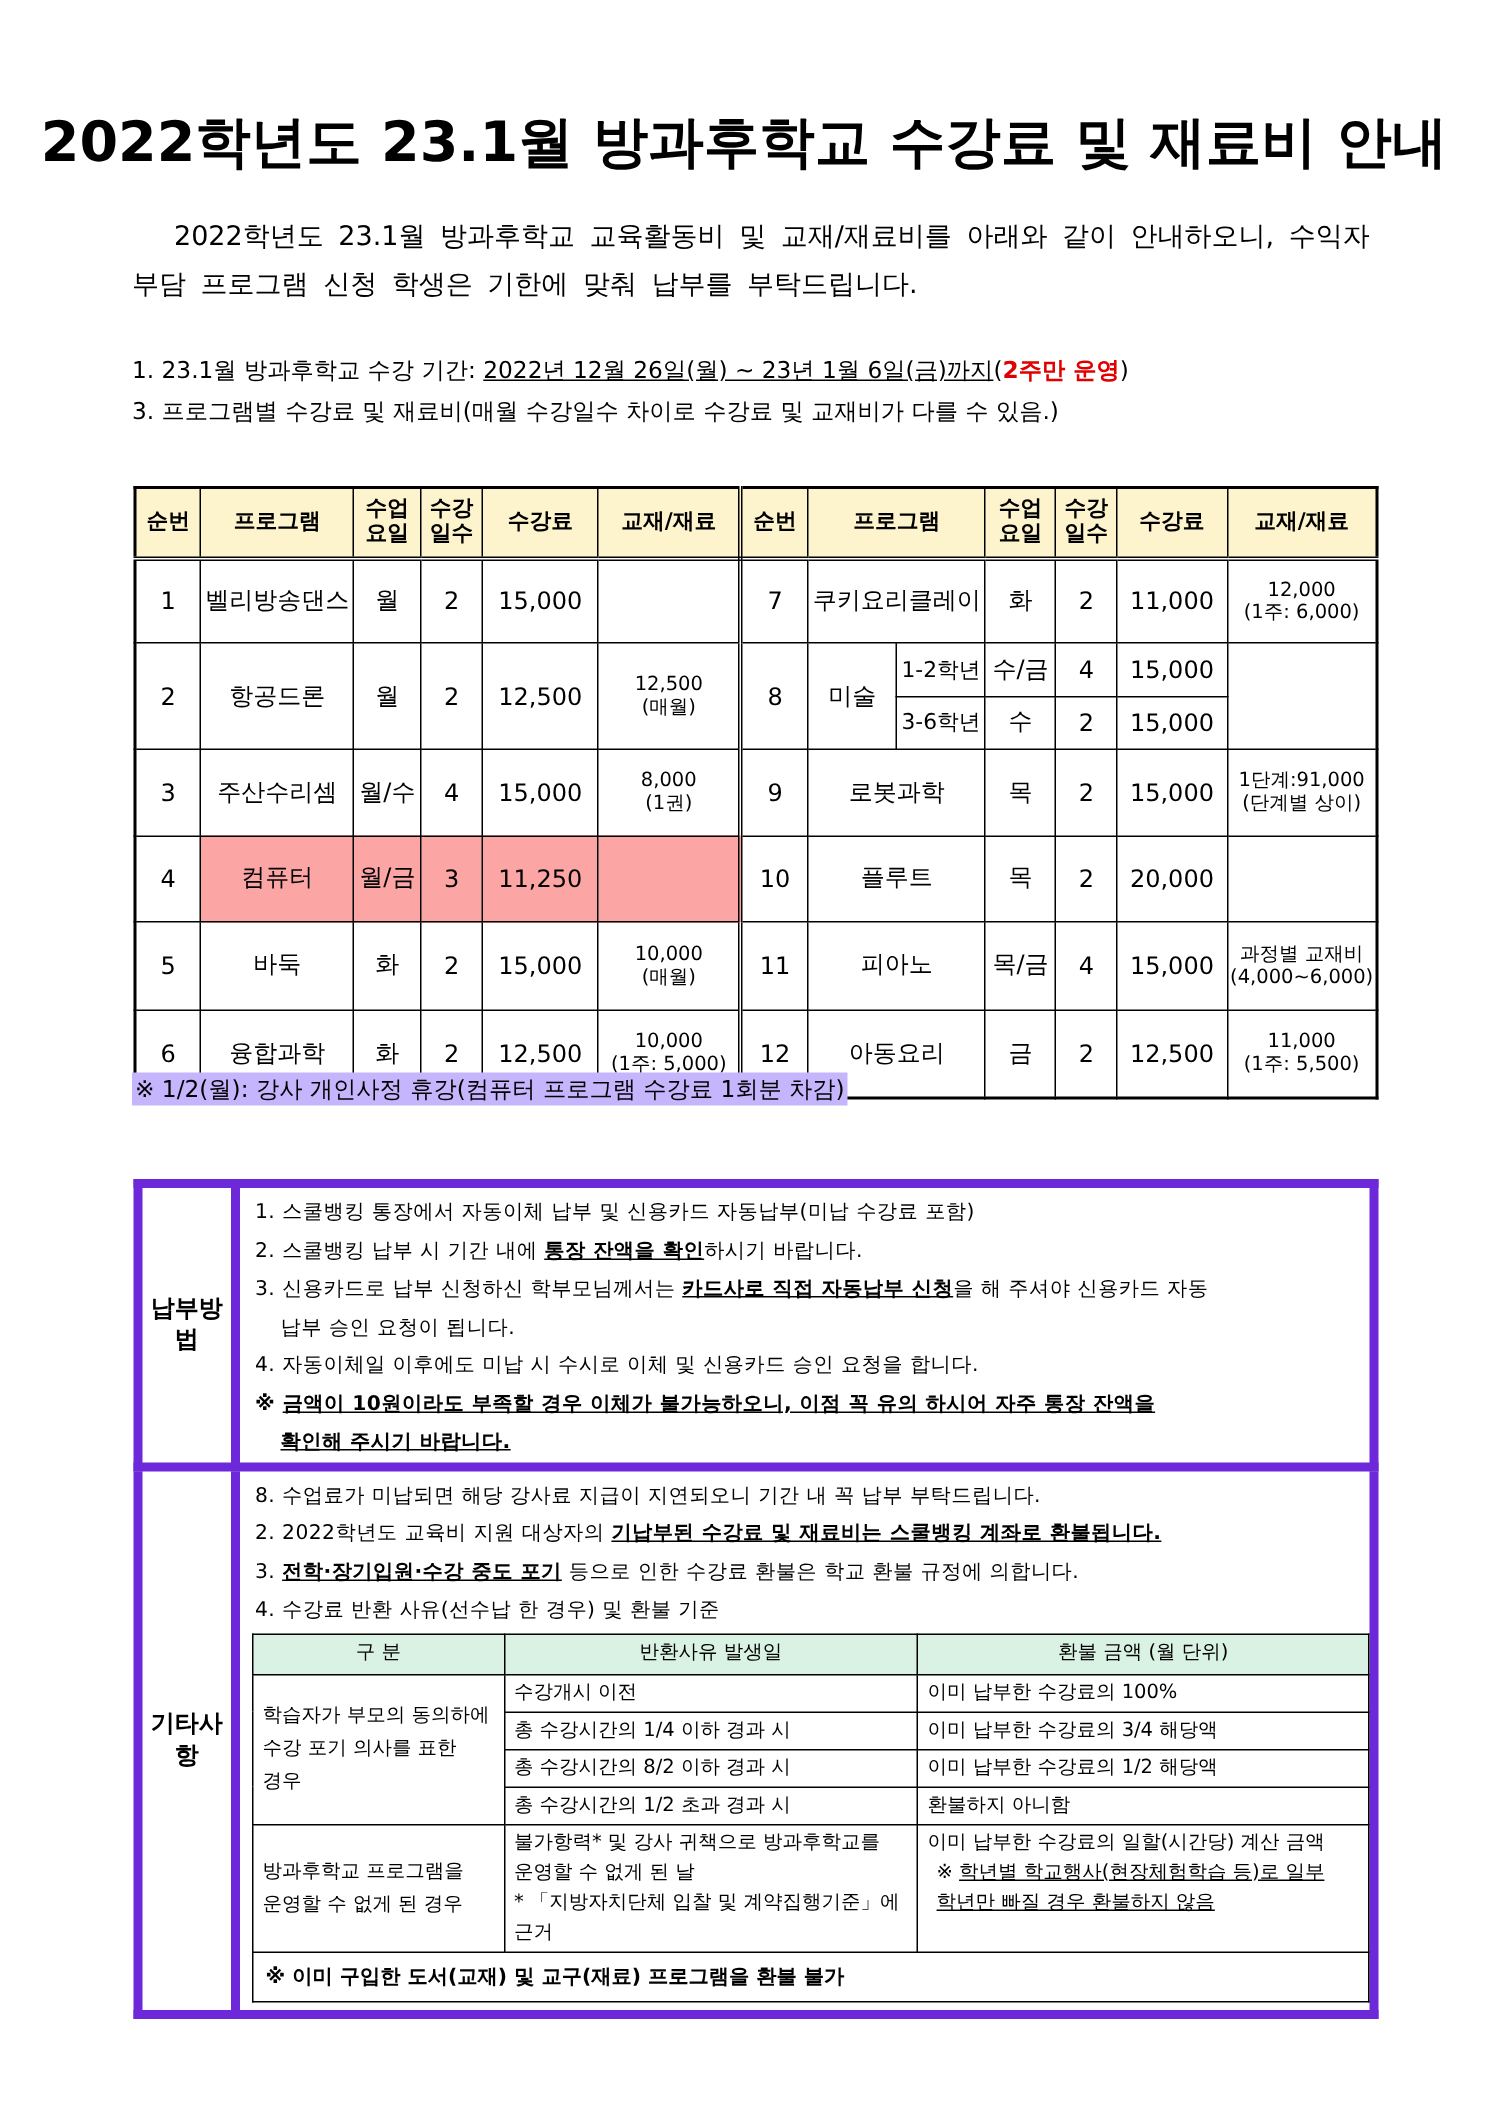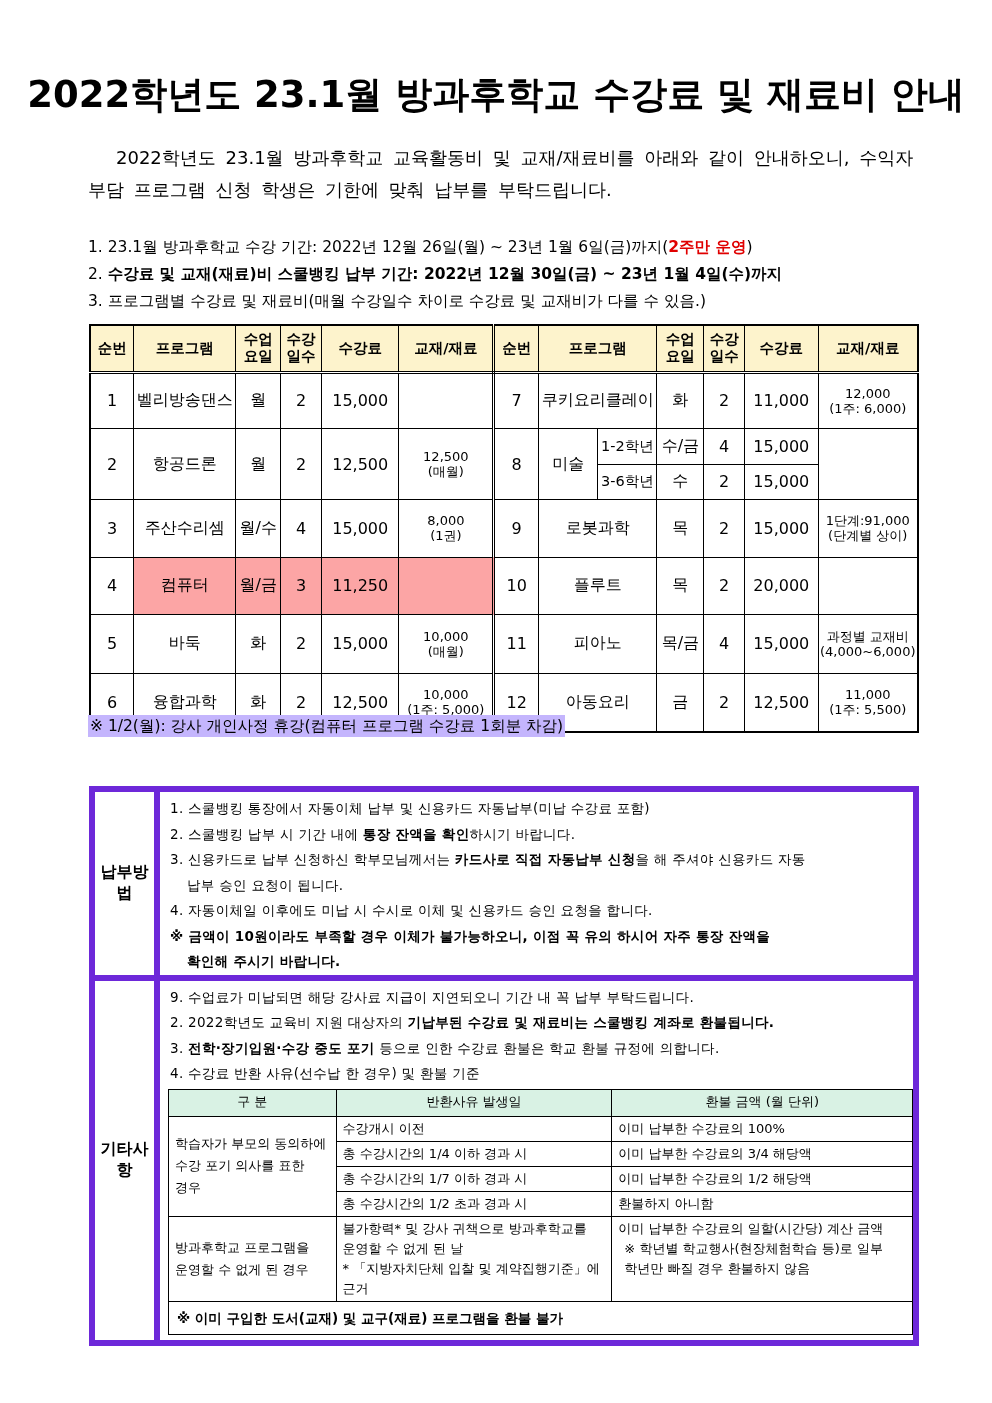--- a/index.html
+++ b/index.html
@@ -1,21 +1,21 @@
 <!DOCTYPE html>
 <html><head>
 <meta charset="utf-8">
 <style>
   html, body { margin:0; padding:0; background:#ffffff; }
   body { width:992px; height:1403px; position:relative; font-family:"DejaVu Sans", sans-serif; color:#000; overflow:hidden; }
   .title { position:absolute; left:0; width:992px; top:70px; text-align:center; font-size:37px; font-weight:bold; letter-spacing:0px; }
   .intro { position:absolute; left:88px; width:830px; top:142px; font-size:18px; line-height:32px; text-indent:28px; word-spacing:4px; }
   .items { position:absolute; left:88px; top:234px; width:840px; font-size:15.5px; }
   .items div { height:27px; line-height:27px; white-space:nowrap; }
-  .u { }
+  .u { text-decoration:underline; }
   .b { font-weight:bold; }
   .red { color:#e00000; font-weight:bold; }
 
   table { border-collapse:collapse; }
   .prog { position:absolute; left:89px; top:324px; width:830px; height:409px; border:2px solid #000; }
   .prog td, .prog th { border:1px solid #000; text-align:center; font-size:16px; padding:0; font-weight:normal; }
   .prog th { background:#fdf3cc; font-size:14.5px; font-weight:bold; line-height:17px; height:44px; }
   .prog .hdr td, .prog .hdr th { border-bottom:3px double #000; }
   .prog .sep { border-right:3px double #000; }
   .prog .small { font-size:13px; line-height:15px; }
@@ -37,23 +37,20 @@
 </head>
 <body>
 
 <div class="title">2022학년도 23.1월 방과후학교 수강료 및 재료비 안내</div>
 
 <div class="intro">2022학년도 23.1월 방과후학교 교육활동비 및 교재/재료비를 아래와 같이 안내하오니, 수익자부담 프로그램 신청 학생은 기한에 맞춰 납부를 부탁드립니다.</div>
 
 <div class="items">
   <div>
     <span>1. 23.1월 방과후학교 수강 기간: </span><span class="u">2022년 12월 26일(월) ~ 23년 1월 6일(금)까지</span><span>(</span><span class="red">2주만 운영</span><span>)</span>
-  </div>
-  <div>
-    <span>2. </span><span class="u b">수강료 및 교재(재료)비 스쿨뱅킹 납부 기간: 2022년 12월 30일(금) ~ 23년 1월 4일(수)까지</span>
   </div>
   <div>3. 프로그램별 수강료 및 재료비(매월 수강일수 차이로 수강료 및 교재비가 다를 수 있음.)</div>
 </div>
 
 <table class="prog">
   <colgroup>
     <col style="width:43px">
       <col style="width:100px">
       <col style="width:44px">
       <col style="width:40px">
@@ -197,21 +194,21 @@
         <div>4. 자동이체일 이후에도 미납 시 수시로 이체 및 신용카드 승인 요청을 합니다.</div>
         <div class="b"><span>※ </span><span class="u">금액이 10원이라도 부족할 경우 이체가 불가능하오니, 이점 꼭 유의 하시어 자주 통장 잔액을</span></div>
         <div class="b ind"><span class="u">확인해 주시기 바랍니다.</span></div>
       </div>
     </td>
   </tr>
   <tr>
     <td class="lbl">기타사항</td>
     <td style="position: relative;">
       <div class="lines">
-        <div>9. 수업료가 미납되면 해당 강사료 지급이 지연되오니 기간 내 꼭 납부 부탁드립니다.</div>
+        <div>8. 수업료가 미납되면 해당 강사료 지급이 지연되오니 기간 내 꼭 납부 부탁드립니다.</div>
         <div><span>2. 2022학년도 교육비 지원 대상자의 </span><span class="u b">기납부된 수강료 및 재료비는 스쿨뱅킹 계좌로 환불됩니다.</span></div>
         <div><span>3. </span><span class="u b">전학·장기입원·수강 중도 포기</span><span> 등으로 인한 수강료 환불은 학교 환불 규정에 의합니다.</span></div>
         <div>4. 수강료 반환 사유(선수납 한 경우) 및 환불 기준</div>
       </div>
       <table class="refund" style="margin-left: 8px; position: static; left: 0px;">
         <colgroup>
               <col style="width:155px">
               <col style="width:255px">
               <col style="width:278px">
             </colgroup>
@@ -224,21 +221,21 @@
         <tr>
           <td rowspan="4" class="mid" style="line-height:22px;word-break:keep-all;">학습자가 부모의 동의하에 수강 포기 의사를 표한 경우</td>
           <td>수강개시 이전</td>
           <td>이미 납부한 수강료의 100%</td>
         </tr>
         <tr>
           <td>총 수강시간의 1/4 이하 경과 시</td>
           <td>이미 납부한 수강료의 3/4 해당액</td>
         </tr>
         <tr>
-          <td>총 수강시간의 1/7 이하 경과 시</td>
+          <td>총 수강시간의 8/2 이하 경과 시</td>
           <td>이미 납부한 수강료의 1/2 해당액</td>
         </tr>
         <tr>
           <td>총 수강시간의 1/2 초과 경과 시</td>
           <td>환불하지 아니함</td>
         </tr>
         <tr>
           <td class="mid" style="line-height:22px;word-break:keep-all;">방과후학교 프로그램을 운영할 수 없게 된 경우</td>
           <td style="word-break:keep-all;">
             <div>불가항력* 및 강사 귀책으로 방과후학교를 운영할 수 없게 된 날</div>

